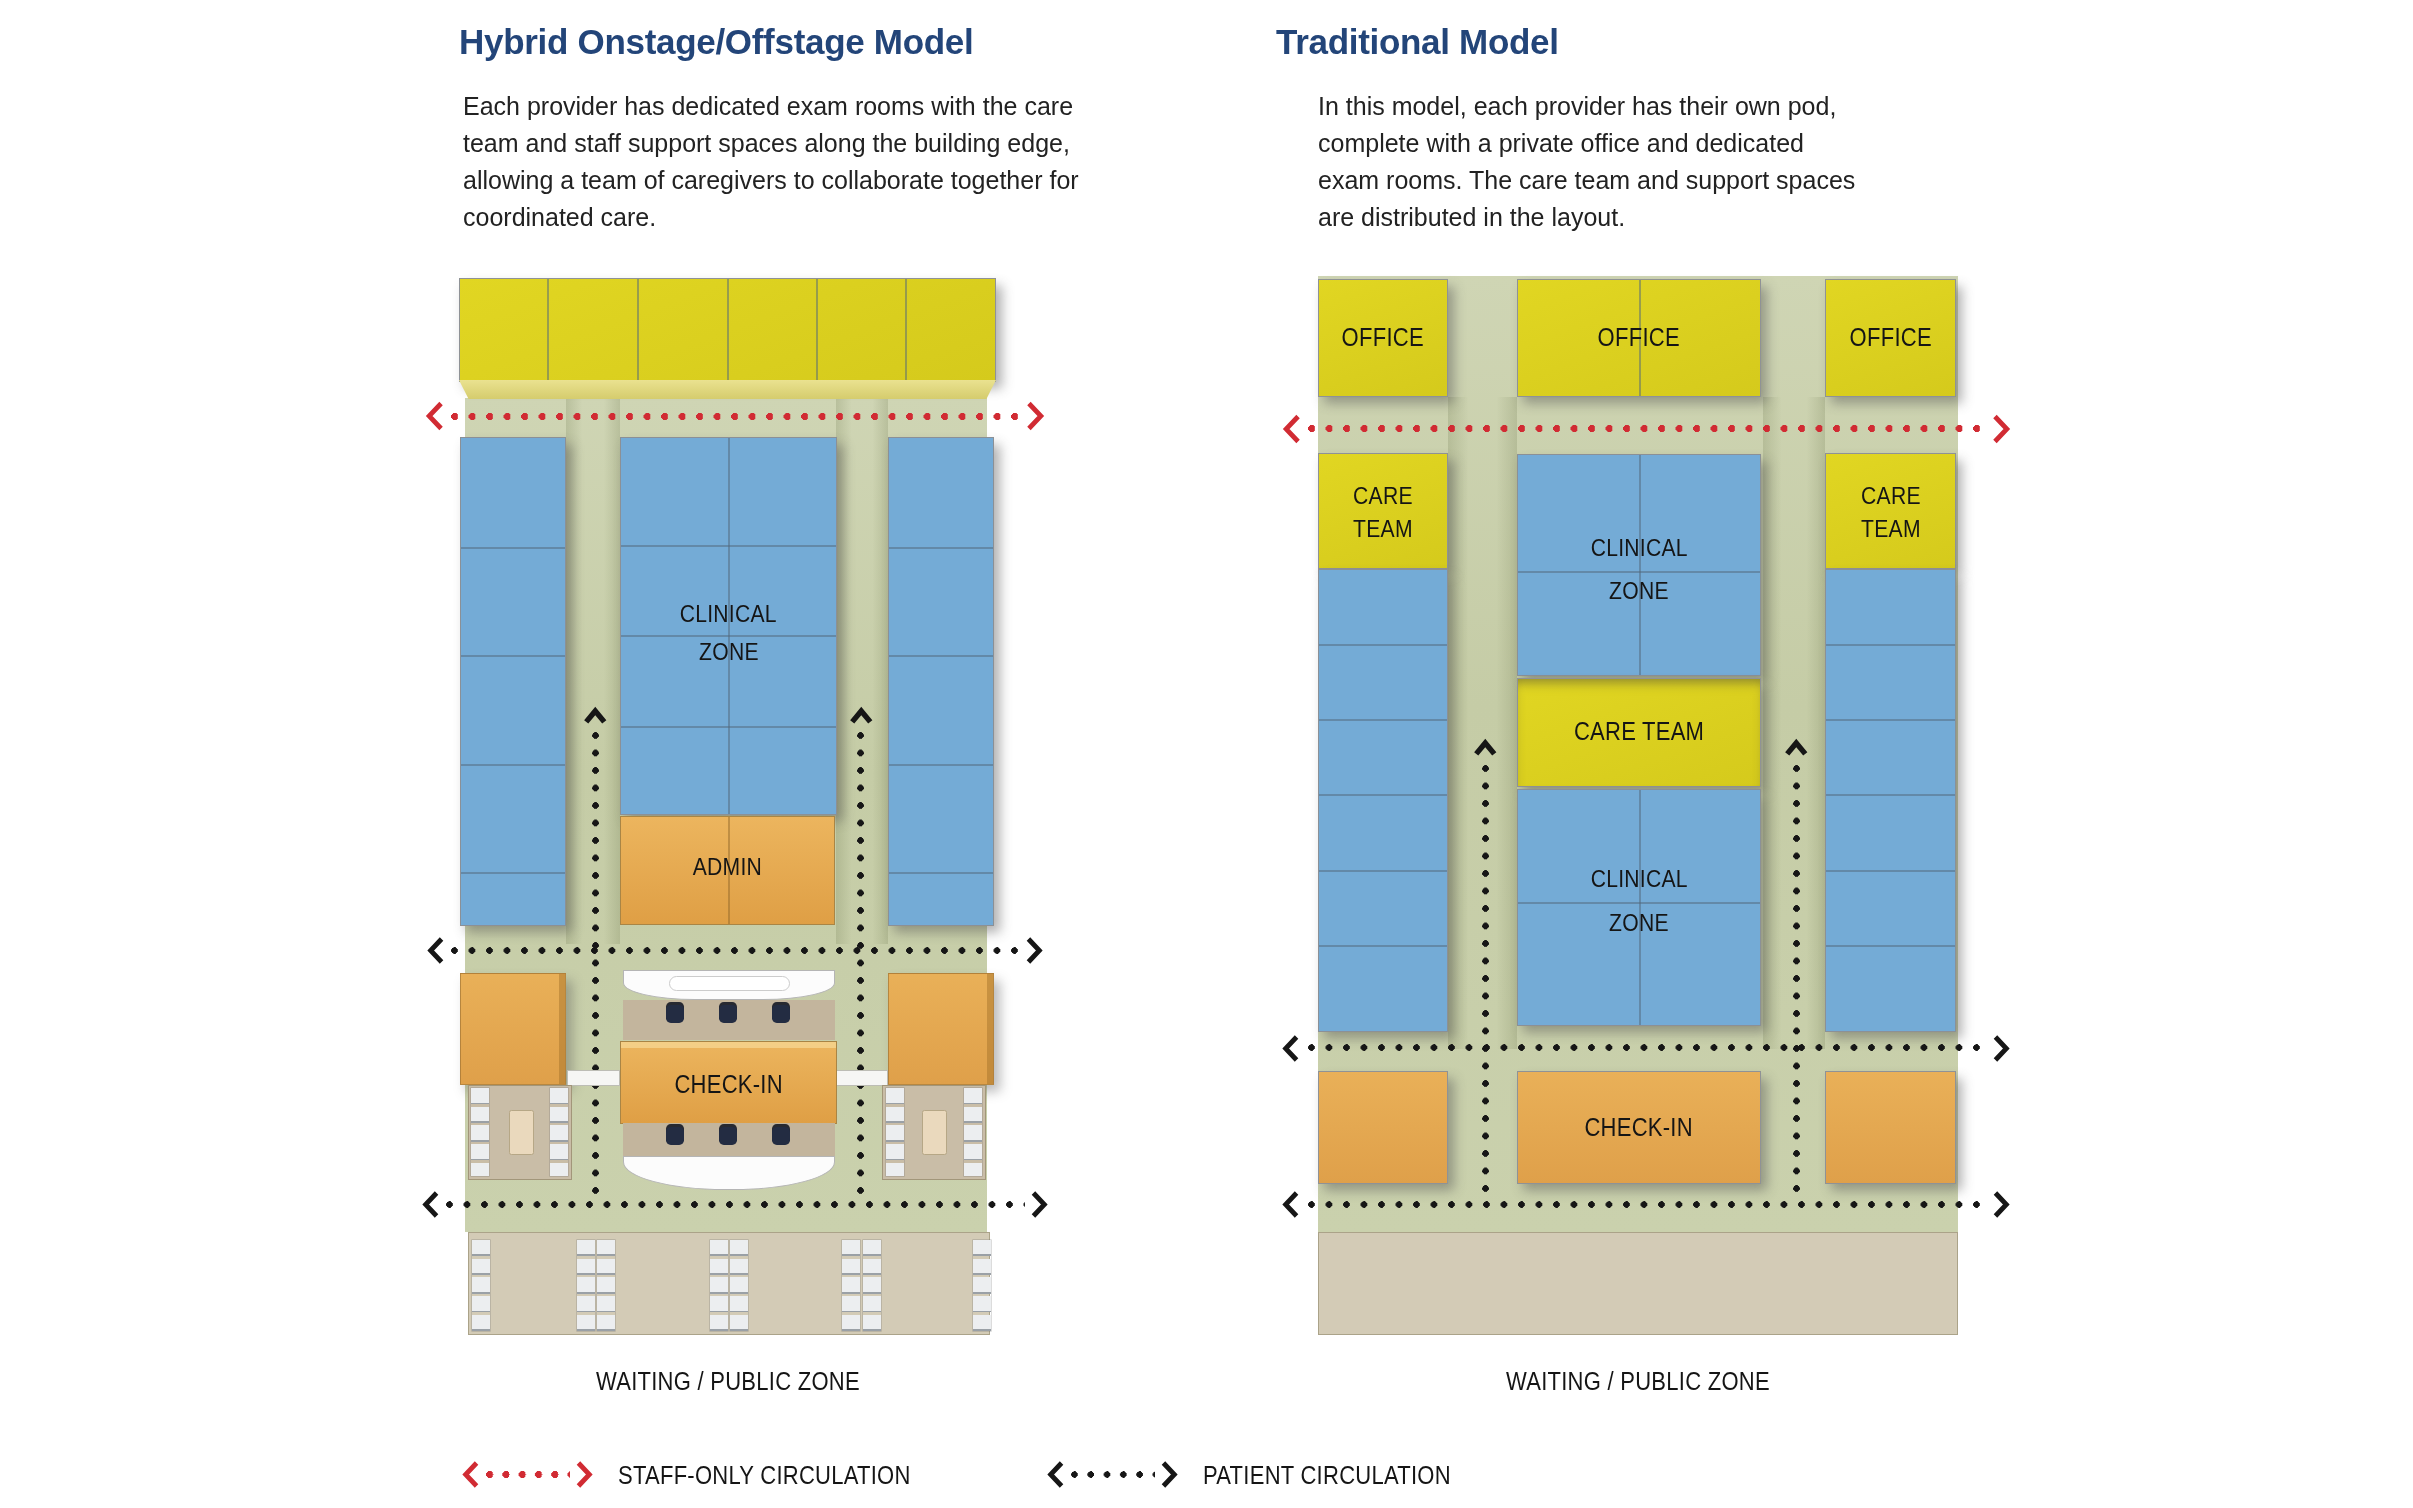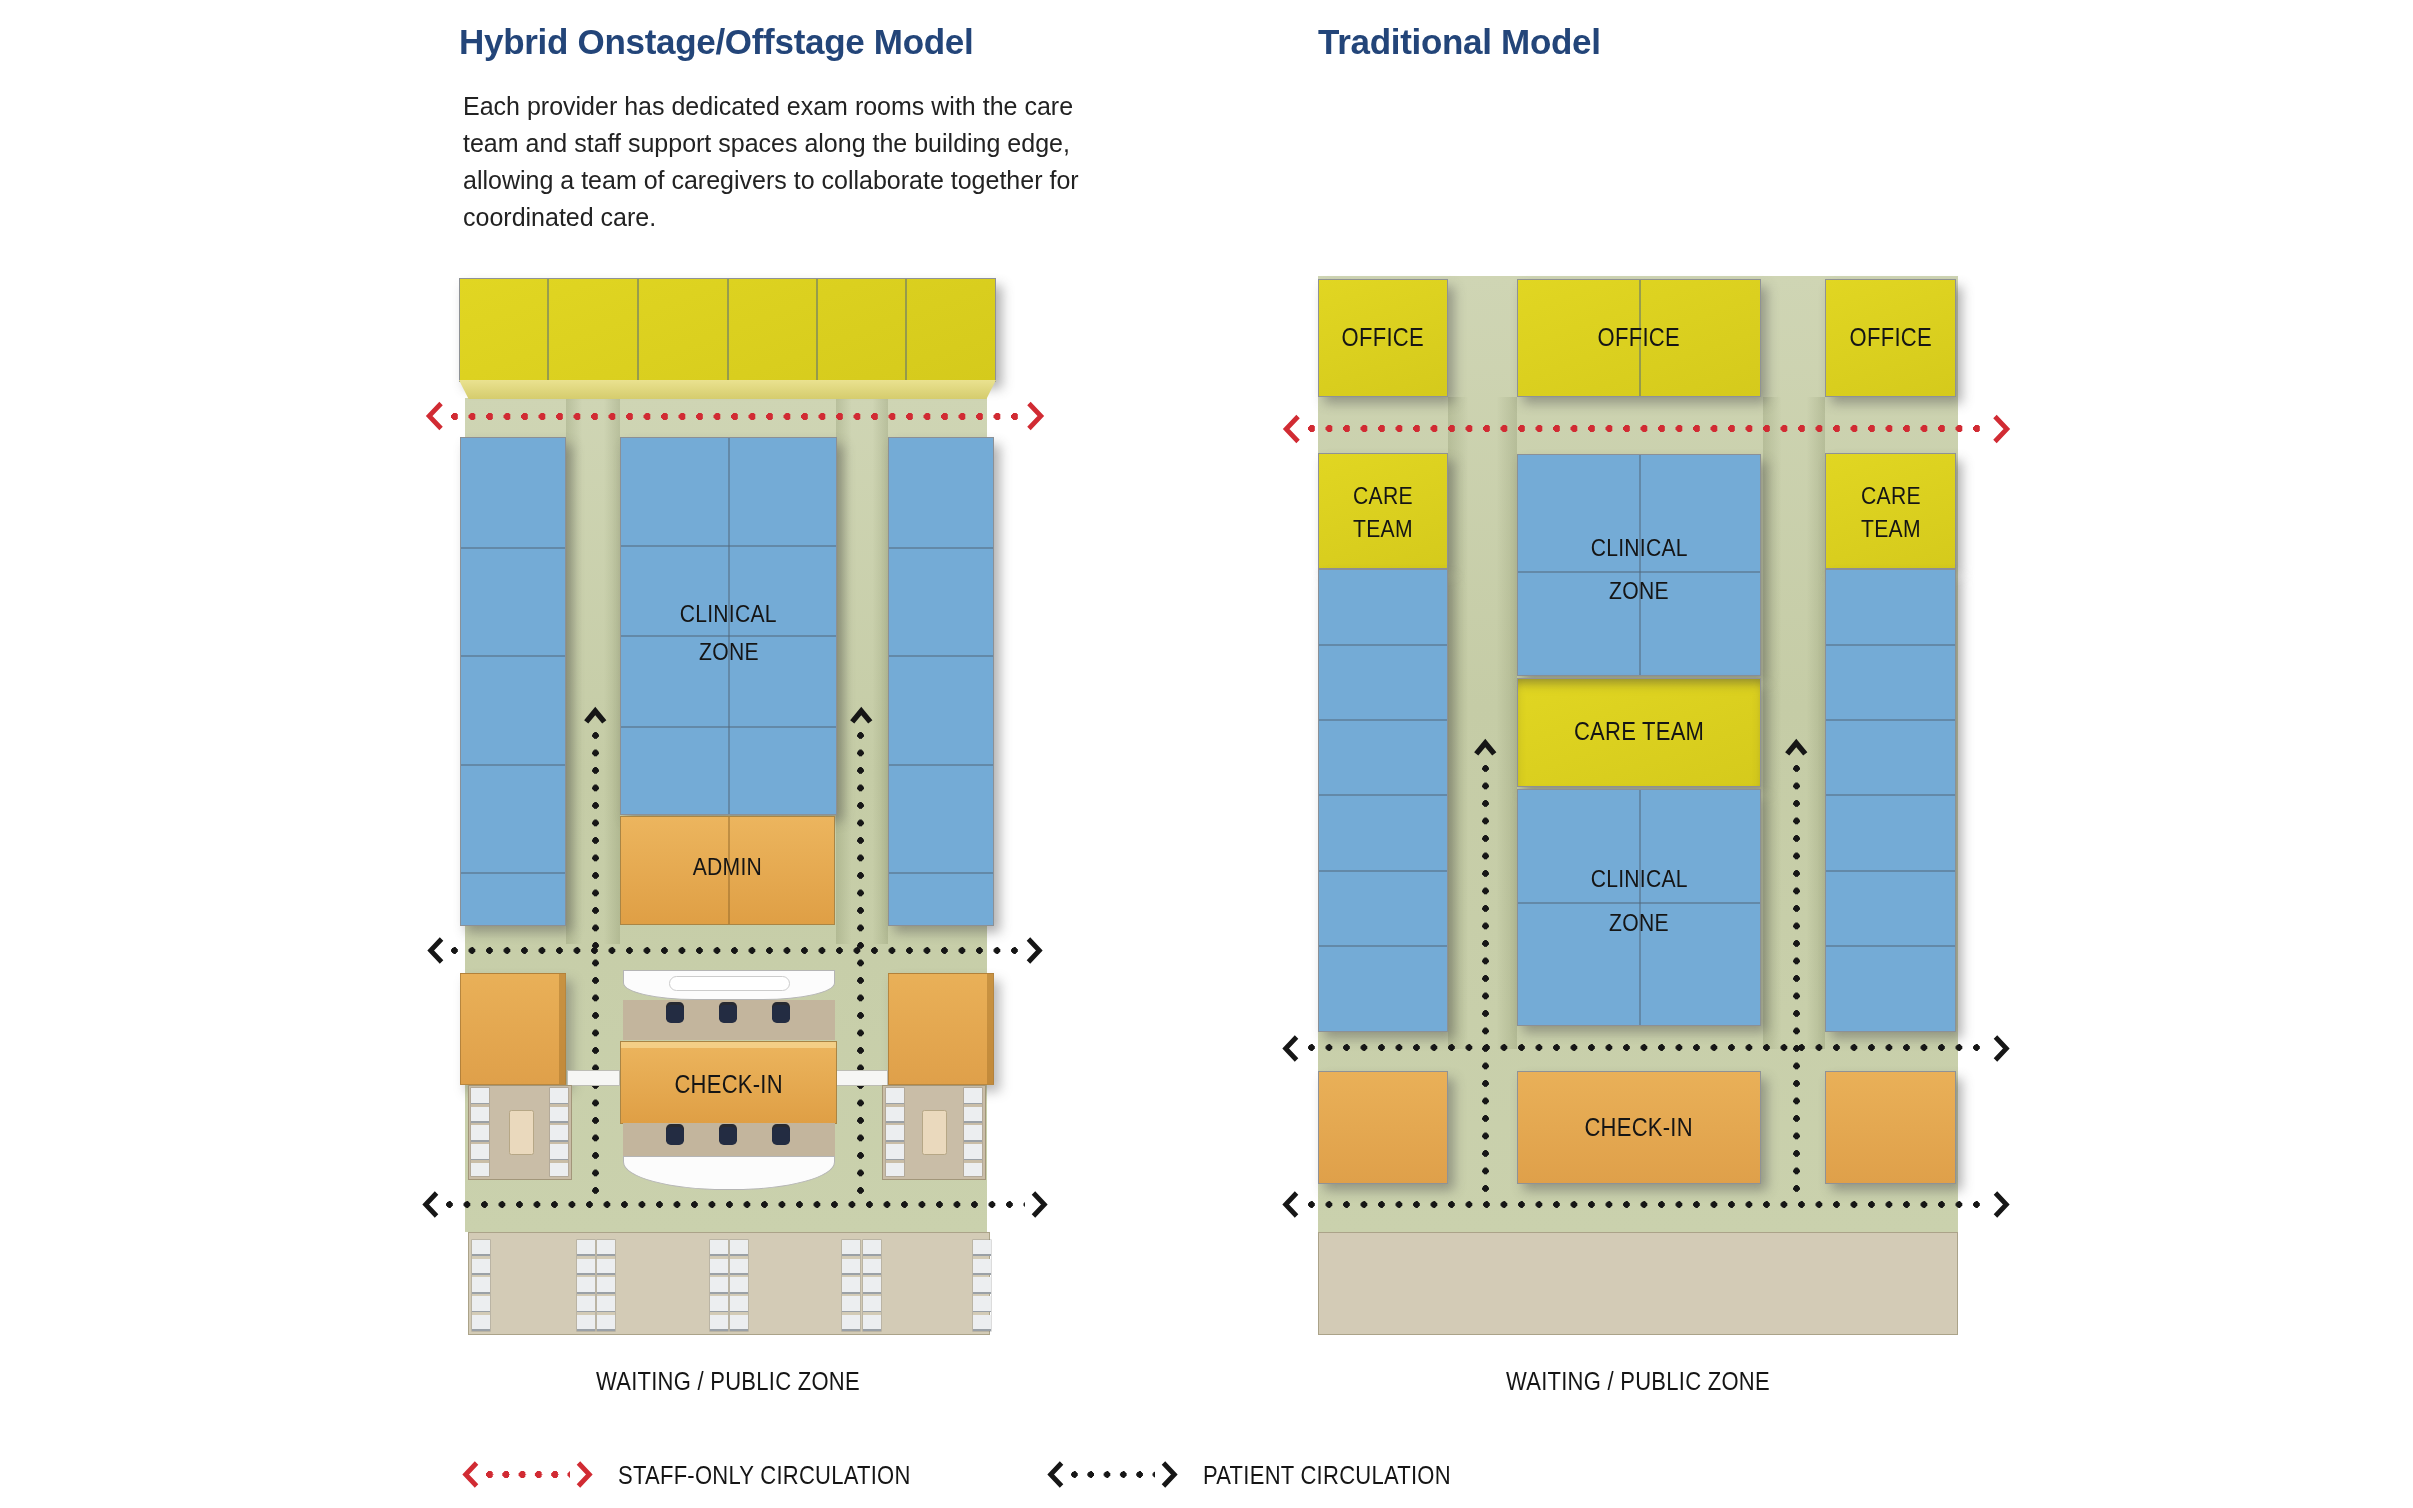--- a/index.html
+++ b/index.html
@@ -161,21 +161,22 @@
   <i class="chaircol" style="left:472px;top:1240px;height:91px;"></i>
   <i class="chaircol" style="left:577px;top:1240px;height:91px;"></i>
   <i class="chaircol" style="left:597px;top:1240px;height:91px;"></i>
   <i class="chaircol" style="left:710px;top:1240px;height:91px;"></i>
   <i class="chaircol" style="left:730px;top:1240px;height:91px;"></i>
   <i class="chaircol" style="left:842px;top:1240px;height:91px;"></i>
   <i class="chaircol" style="left:863px;top:1240px;height:91px;"></i>
   <i class="chaircol" style="left:973px;top:1240px;height:91px;"></i>
   <div class="t" style="left:459px;top:1367px;width:537px;font-size:25px;"><span class="cond">WAITING / PUBLIC ZONE</span></div>
 
-  <div class="t title" style="left:1318px;top:22px;text-align:left;">Traditional Model</div>
+  <div class="t title" style="left:1276px;top:22px;text-align:left;">Traditional Model</div>
+  <div class="t desc" style="left:1318px;top:88px;width:549px;">In this model, each provider has their own pod, complete with a private office and dedicated exam rooms. The care team and support spaces are distributed in the layout.</div>
 
   <div class="abs greenzone" style="left:1318px;top:276px;width:640px;height:956px;"></div>
   <div class="abs corr" style="left:1448px;top:397px;width:69px;height:652px;"></div>
   <div class="abs corr" style="left:1763px;top:397px;width:62px;height:652px;"></div>
 
   <div class="abs yellow shadow" style="left:1318px;top:279px;width:130px;height:118px;"></div>
   <div class="t" style="left:1318px;top:323px;width:130px;font-size:25px;"><span class="cond">OFFICE</span></div>
   <div class="abs yellow shadow" style="left:1517px;top:279px;width:244px;height:118px;">
     <i class="gl glv" style="left:121px;"></i>
   </div>

